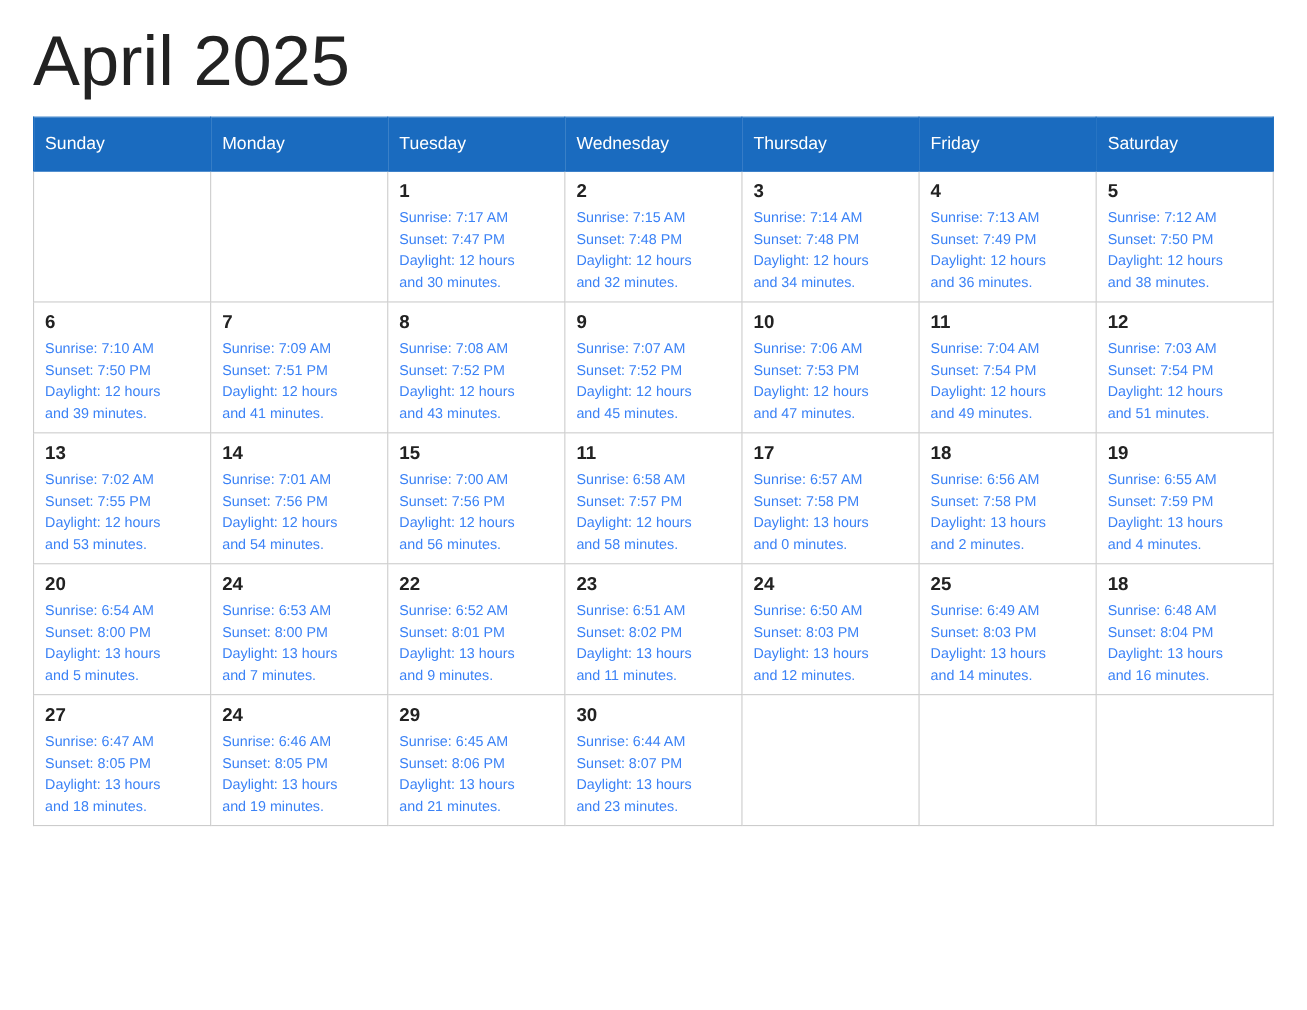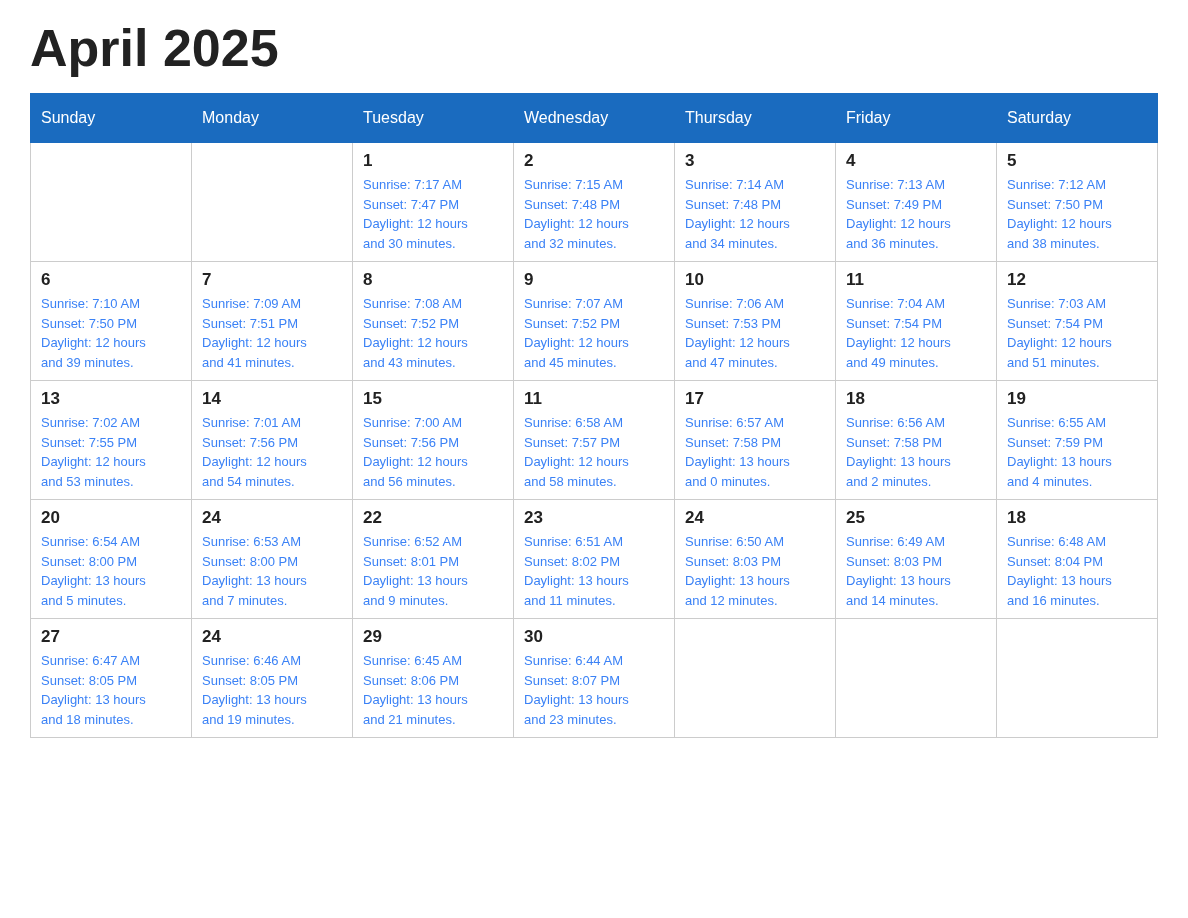--- a/index.html
+++ b/index.html
@@ -14,22 +14,22 @@
     .header {
       display: flex;
       justify-content: space-between;
       align-items: flex-start;
       margin-bottom: 16px;
     }
     .title-block {
       text-align: right;
     }
     .title-block h1 {
-      font-size: 52px;
-      font-weight: bold;
+      font-size: 64px;
+      font-weight: normal;
       color: #222;
       line-height: 1.1;
     }
     .title-block h2 {
       font-size: 22px;
       font-weight: normal;
       color: #444;
       margin-top: 4px;
     }
     .calendar {

